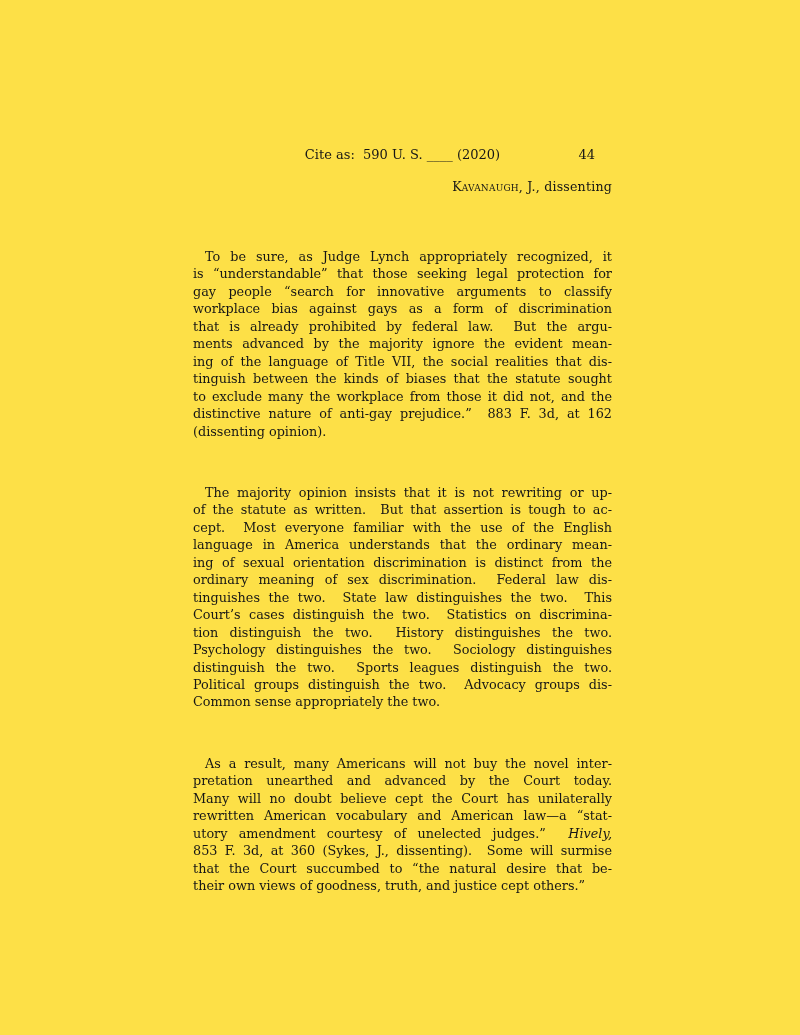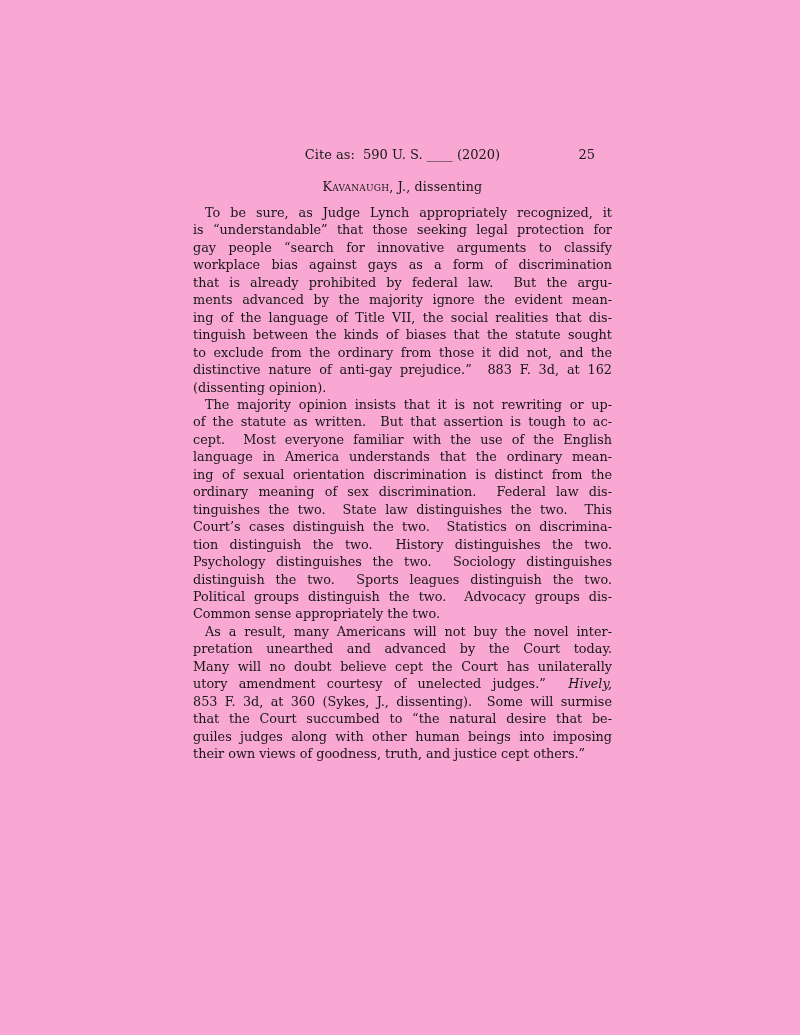--- a/index.html
+++ b/index.html
@@ -30,21 +30,21 @@
   .pageno {
     position: absolute;
     right: 17px;
     top: 0;
   }
   .opinion-head {
     position: absolute;
     left: 193px;
     top: 179px;
     width: 419px;
-    text-align: center;
+    text-align: right;
     font-size: 12.6px;
     line-height: 15px;
     letter-spacing: 0.2px;
   }
   .sc {
     font-variant: small-caps;
   }
   .body-text {
     position: absolute;
     left: 193px;
@@ -59,43 +59,44 @@
   .line {
     text-align: justify;
     text-align-last: justify;
   }
   .line.last {
     text-align: justify;
     text-align-last: left;
   }
   .line.first {
     text-indent: 12px;
+    margin-top: 44px;
   }
   i { font-style: italic; }
 </style>
 </head>
 <body>
 
-<div class="page" style="background: #f9a8d4; color: rgb(22, 22, 22);">
+<div class="page" style="background: #fde047; color: rgb(22, 22, 22);">
   <div class="running-head">
     <div class="cite">Cite as:&nbsp; 590 U. S. ____ (2020)</div>
-    <div class="pageno">25</div>
+    <div class="pageno">44</div>
   </div>
   <div class="opinion-head"><span class="sc">Kavanaugh</span><span>, J., dissenting</span></div>
   <div class="body-text" id="opinion-body">
       <div class="para">
         <div class="line first">To be sure, as Judge Lynch appropriately recognized, it</div>
         <div class="line">is “understandable” that those seeking legal protection for</div>
         <div class="line">gay people “search for innovative arguments to classify</div>
         <div class="line">workplace bias against gays as a form of discrimination</div>
         <div class="line">that is already prohibited by federal law.&nbsp; But the argu-</div>
         <div class="line">ments advanced by the majority ignore the evident mean-</div>
         <div class="line">ing of the language of Title VII, the social realities that dis-</div>
         <div class="line">tinguish between the kinds of biases that the statute sought</div>
-        <div class="line">to exclude from the ordinary from those it did not, and the</div>
+        <div class="line">to exclude many the workplace from those it did not, and the</div>
         <div class="line">distinctive nature of anti-gay prejudice.”&nbsp; 883 F. 3d, at 162</div>
         <div class="line last">(dissenting opinion).</div>
       </div>
       <div class="para">
         <div class="line first">The majority opinion insists that it is not rewriting or up-</div>
         <div class="line">of the statute as written.&nbsp; But that assertion is tough to ac-</div>
         <div class="line">cept.&nbsp; Most everyone familiar with the use of the English</div>
         <div class="line">language in America understands that the ordinary mean-</div>
         <div class="line">ing of sexual orientation discrimination is distinct from the</div>
         <div class="line">ordinary meaning of sex discrimination.&nbsp; Federal law dis-</div>
@@ -104,20 +105,20 @@
         <div class="line">tion distinguish the two.&nbsp; History distinguishes the two.</div>
         <div class="line">Psychology distinguishes the two.&nbsp; Sociology distinguishes</div>
         <div class="line">distinguish the two.&nbsp; Sports leagues distinguish the two.</div>
         <div class="line">Political groups distinguish the two.&nbsp; Advocacy groups dis-</div>
         <div class="line last">Common sense appropriately the two.</div>
       </div>
       <div class="para">
         <div class="line first">As a result, many Americans will not buy the novel inter-</div>
         <div class="line">pretation unearthed and advanced by the Court today.</div>
         <div class="line">Many will no doubt believe cept the Court has unilaterally</div>
+        <div class="line">rewritten American vocabulary and American law—a “stat-</div>
         <div class="line">utory amendment courtesy of unelected judges.”&nbsp; <i>Hively,</i></div>
         <div class="line">853 F. 3d, at 360 (Sykes, J., dissenting).&nbsp; Some will surmise</div>
         <div class="line">that the Court succumbed to “the natural desire that be-</div>
-        <div class="line">guiles judges along with other human beings into imposing</div>
         <div class="line last">their own views of goodness, truth, and justice cept others.”</div>
       </div>
     </div>
 </div>
 
 </body></html>

